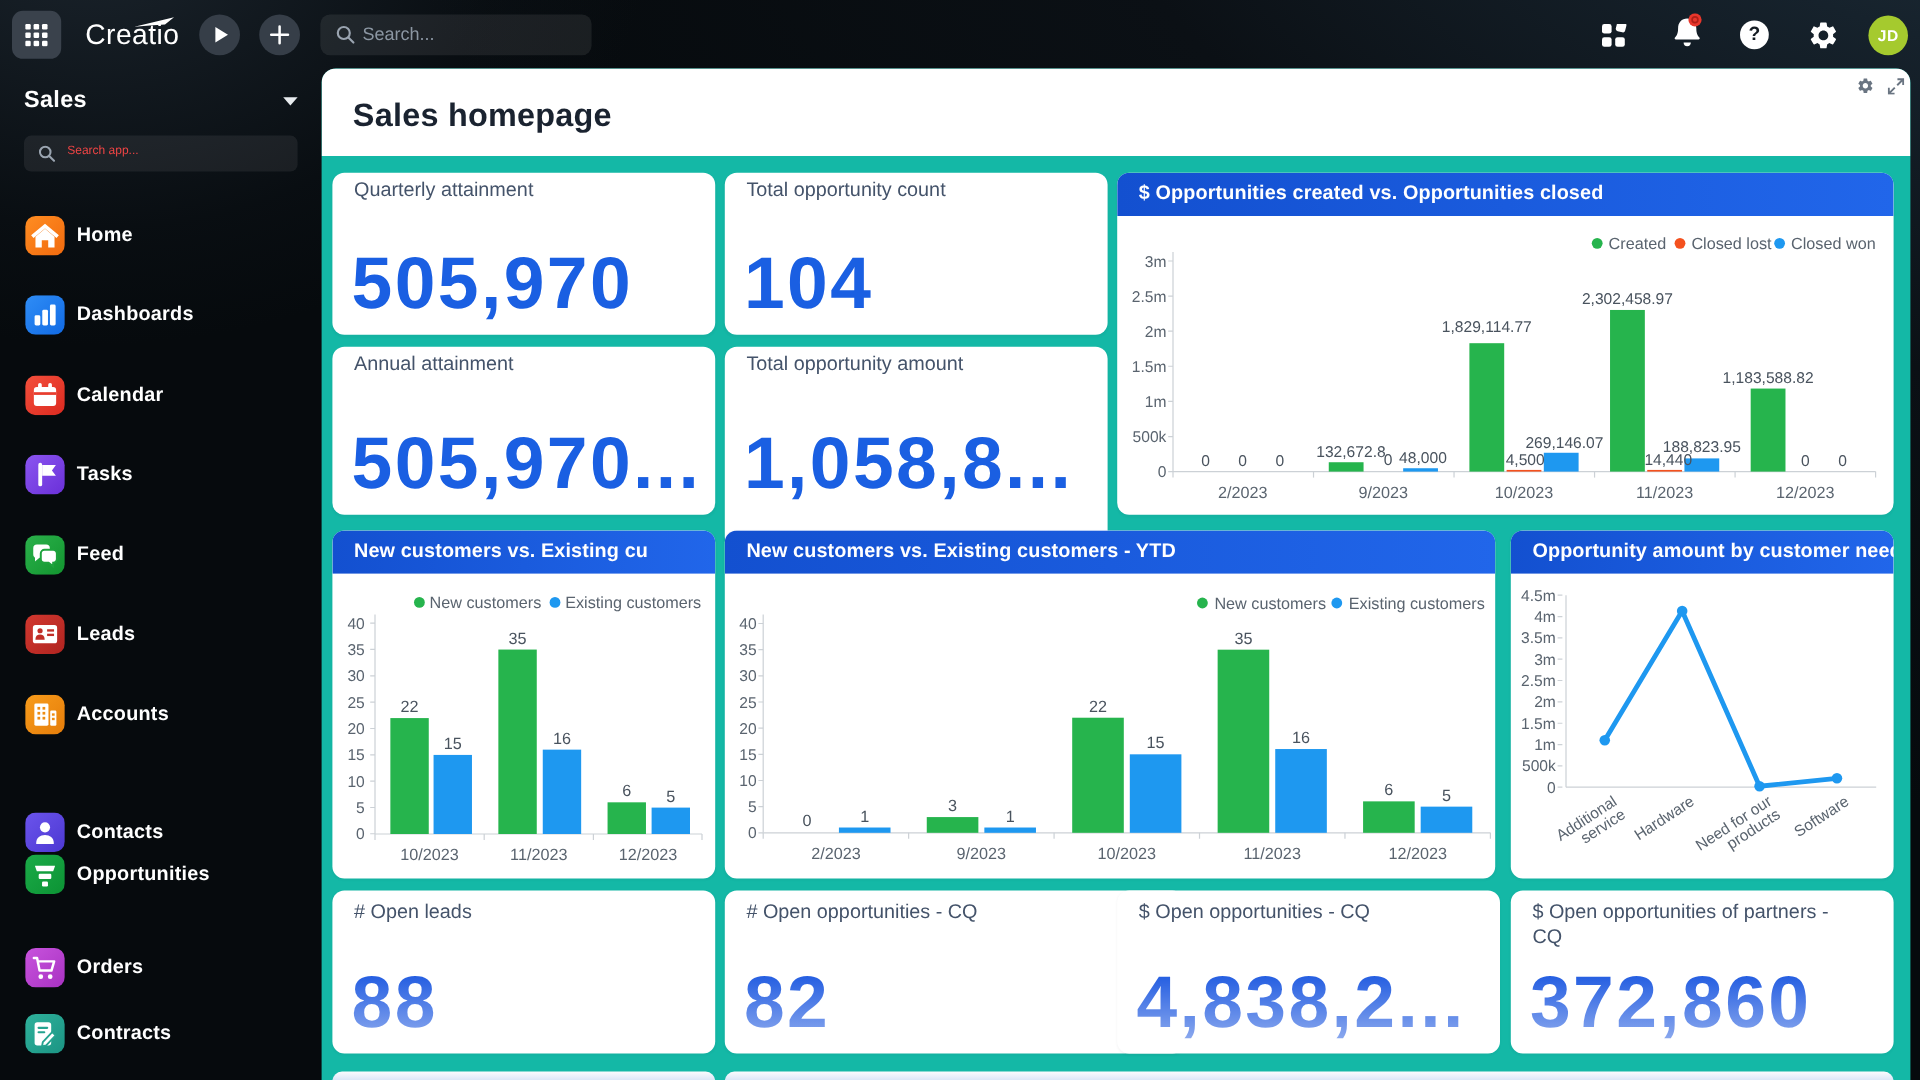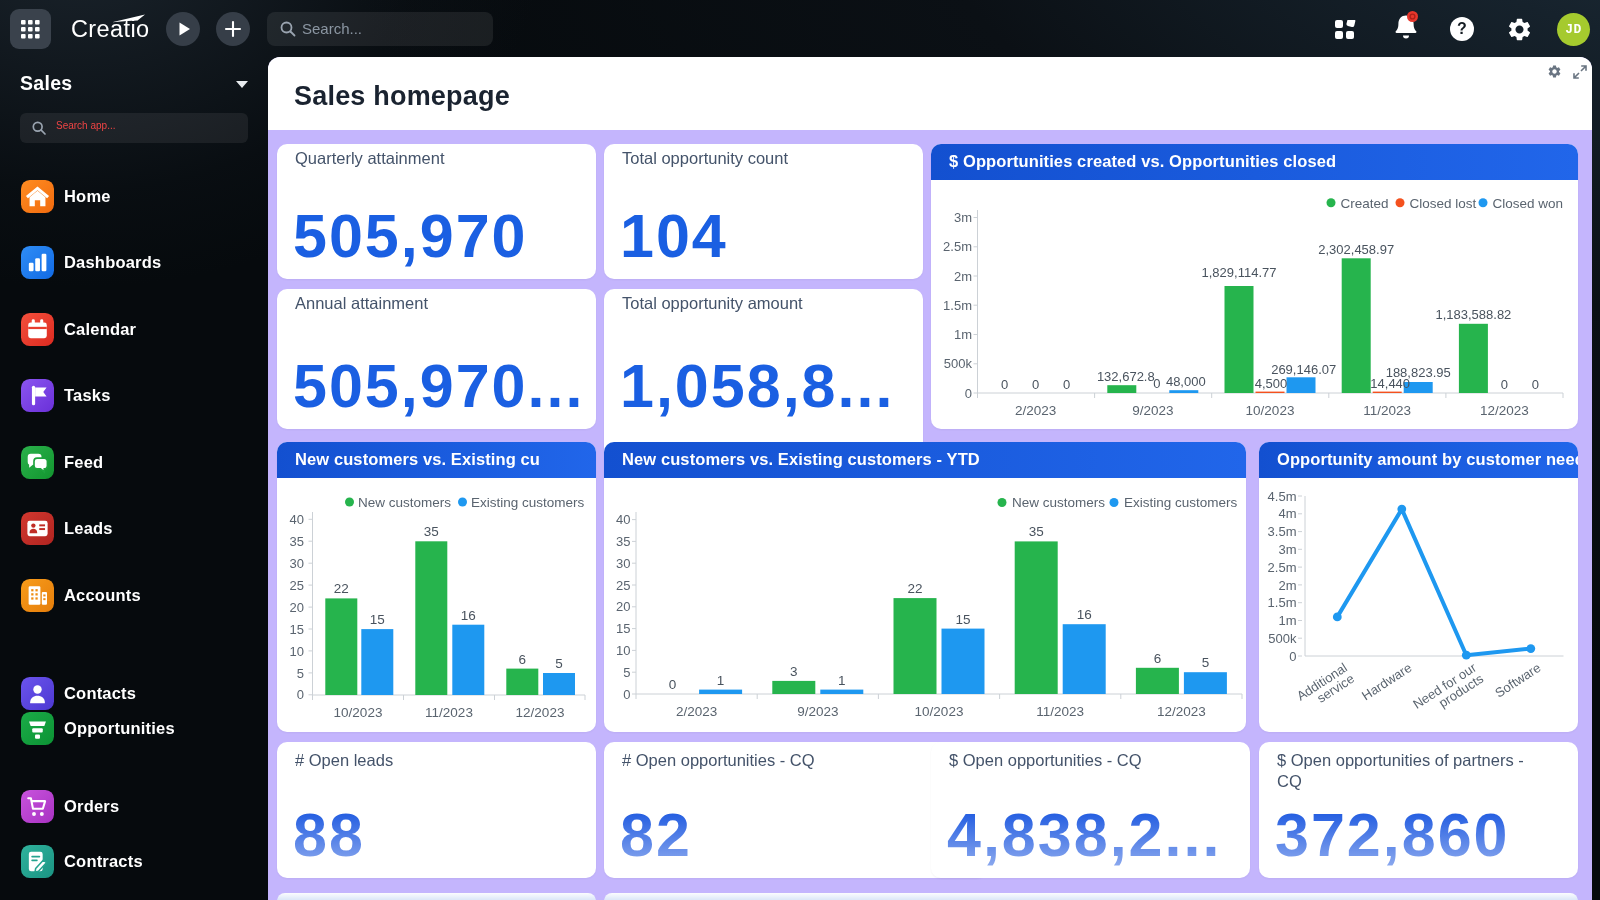--- a/index.html
+++ b/index.html
@@ -10,31 +10,31 @@
 
 #launcher { left:10px; top:9px; width:41px; height:40px; border-radius:9px; background:#3a424c; }
 #launcher svg { position:absolute; left:11px; top:11px; }
 #logo { left:71px; top:16px; color:#fff; font-size:23.5px; font-weight:500; letter-spacing:.4px; }
 #swoosh { left:112px; top:14px; }
 .cbtn { width:34px; height:34px; border-radius:50%; background:#363e48; top:12px; }
 #topsearch { left:267px; top:12px; width:226px; height:34px; border-radius:8px; background:rgba(255,255,255,.08); }
 #topsearch span { position:absolute; left:35px; top:8px; color:#8b96a2; font-size:15px; }
 .ticon { top:17px; }
 #avatar { left:1557px; top:13px; width:33px; height:33px; border-radius:50%; background:#a5ca2e; color:#fff;
-  font-size:13px; font-weight:700; text-align:center; line-height:33px; letter-spacing:.5px;font-family:Liberation Mono, monospace;}
+  font-size:13px; font-weight:700; text-align:center; line-height:33px; letter-spacing:.5px;}
 
 #sales { left:20px; top:72px; color:#fff; font-size:19.5px; font-weight:700; letter-spacing:.3px;}
 #caret { left:236px; top:81px; width:0; height:0; border-left:6px solid transparent; border-right:6px solid transparent; border-top:7px solid #e8ecef; }
 #appsearch { left:20px; top:113px; width:228px; height:30px; border-radius:6px; background:rgba(255,255,255,.07); }
 #appsearch span { position:absolute; left:36px; top:7px; color:#ef4444; font-size:10px; }
 .mitem { left:21px; width:240px; height:33px; }
 .mlabel { position:absolute; left:43px; top:7px; color:#fff; font-size:16.5px; font-weight:600; letter-spacing:.2px; }
 .micon { position:absolute; left:0; top:0; }
 
-#card { left:268px; top:57px; width:1324px; height:843px; background:#c4b5fd; border-radius:12px 12px 0 0; overflow:hidden; }
+#card { left:268px; top:57px; width:1324px; height:843px; background:#14b8a6; border-radius:12px 12px 0 0; overflow:hidden; }
 #cardhead { left:0; top:0; width:1324px; height:73px; background:#fff; }
 #pagetitle { left:26px; top:24px; font-size:27px; font-weight:600; color:#1a2330; letter-spacing:.2px; }
 .tile { position:absolute; background:#fff; border-radius:10px; box-shadow:0 1px 2px rgba(30,40,60,.05); overflow:hidden; }
 .ktitle { position:absolute; left:18px; top:4px; font-size:16.5px; color:#44536a; line-height:21px; }
 .knum { position:absolute; left:16px; font-size:61px; font-weight:700; color:#1a5fe2; letter-spacing:2px; line-height:1; }
 .grad { background:linear-gradient(180deg,#1c58e0 6%,#8aa8ee 100%); -webkit-background-clip:text; background-clip:text; color:transparent; }
 .chead { position:absolute; left:0; top:0; right:0; height:36px; background:linear-gradient(90deg,#1350d0 0%,#2166ea 100%); }
 .chead span { position:absolute; left:18px; top:8px; color:#fff; font-size:16.5px; font-weight:700; white-space:nowrap; letter-spacing:.1px;}
 .sliver { position:absolute; height:10px; border-radius:8px 8px 0 0; background:linear-gradient(180deg,#fbfcfe 0%,#e2ebf9 55%,#cfdff6 100%); }
 svg text { font-family:"Liberation Sans",sans-serif; }

